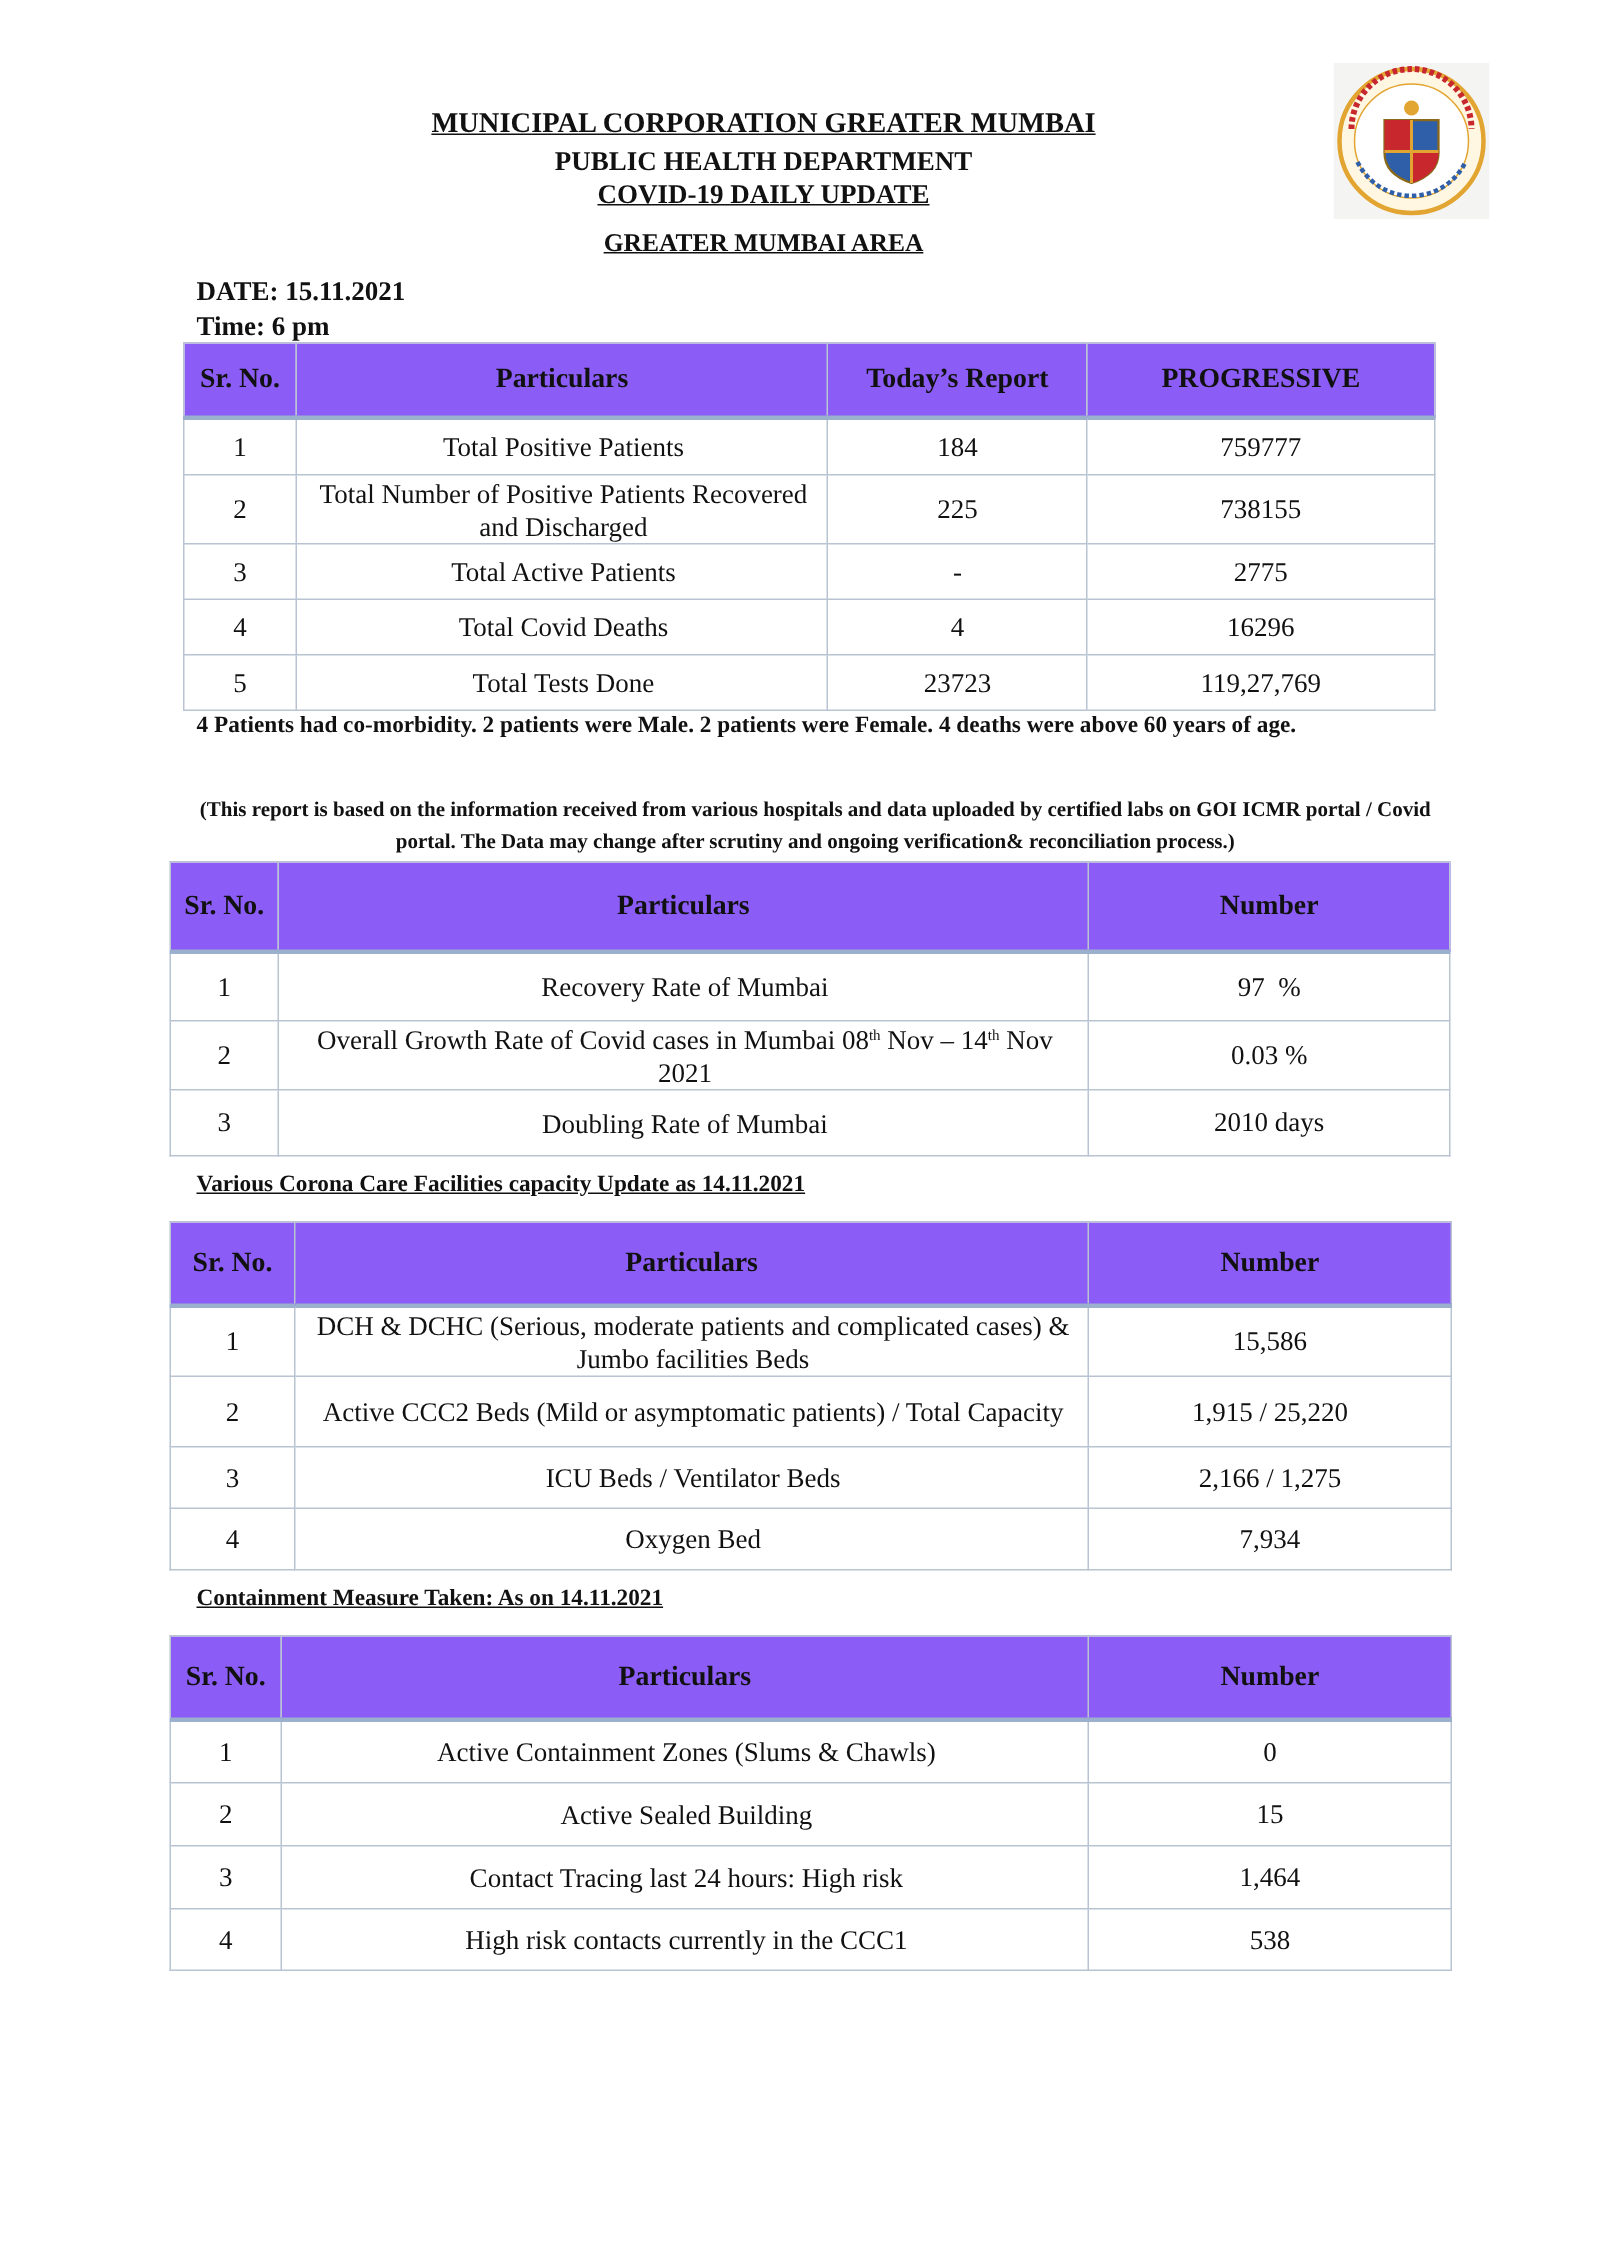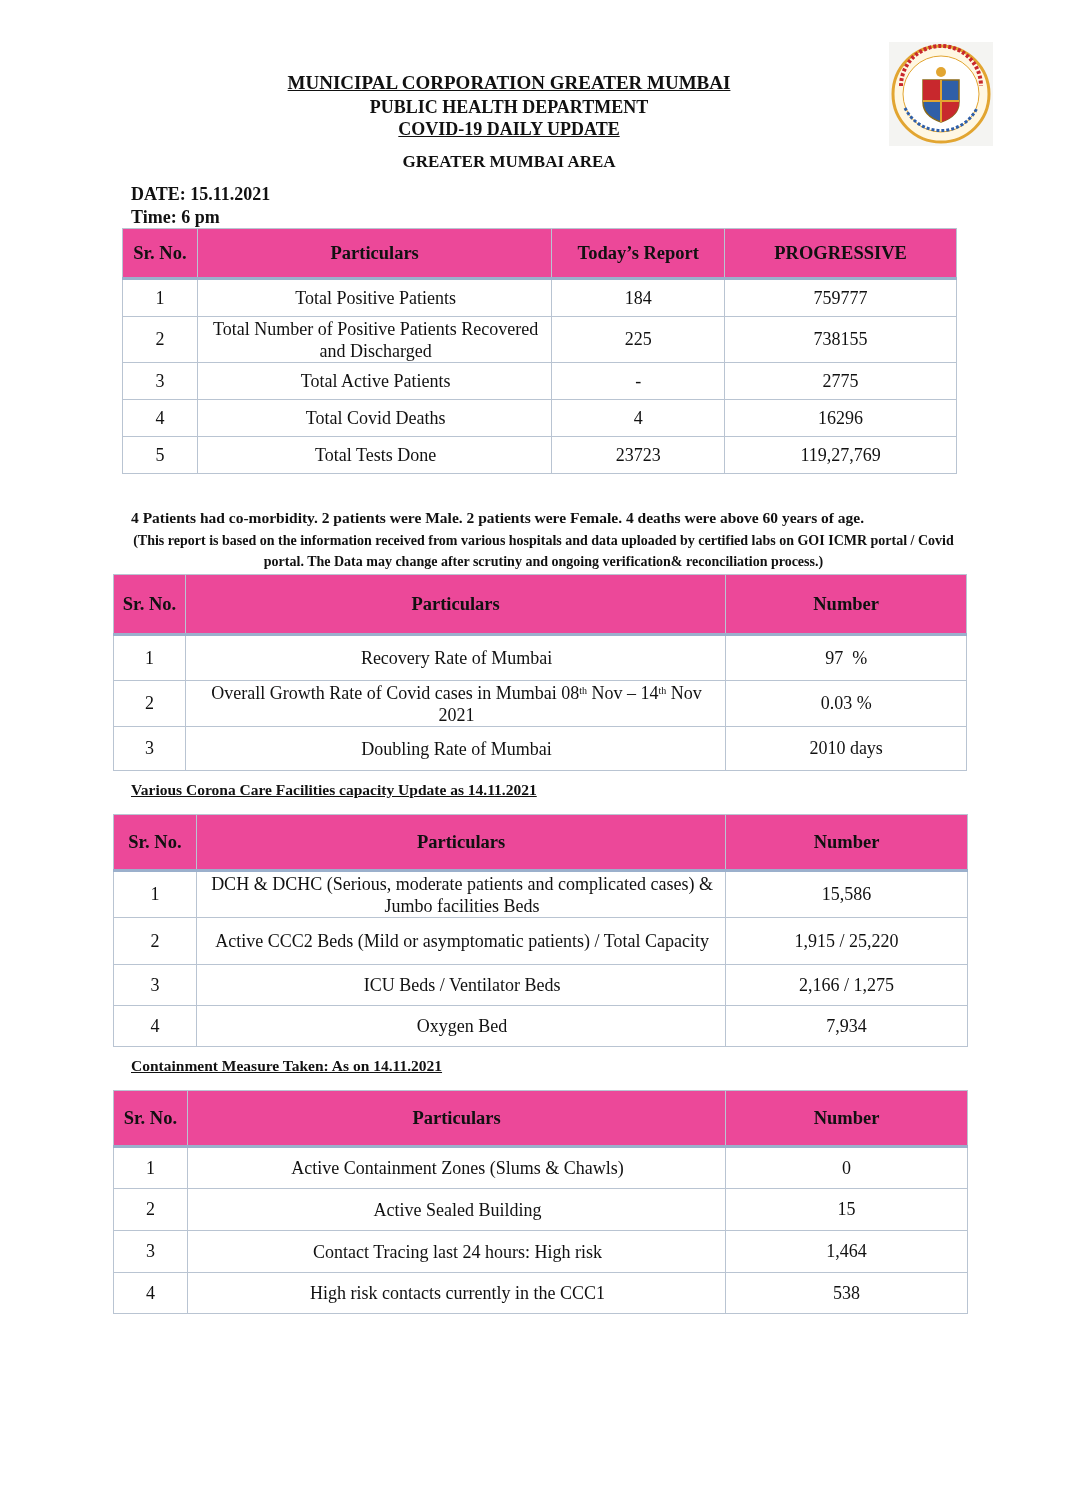--- a/index.html
+++ b/index.html
@@ -2,26 +2,26 @@
 <html><head>
 <meta charset="utf-8">
 <style>
   html, body { margin:0; padding:0; background:#ffffff; }
   body { width:1080px; height:1509px; position:relative; font-family:"Liberation Serif","DejaVu Serif",serif; color:#111; overflow:hidden; }
   .abs { position:absolute; }
   .h-title { left:0; width:1018px; text-align:center; font-weight:bold; }
   .t1 { top:72px; font-size:19px; text-decoration:underline; }
   .t2 { top:97px; font-size:18px; }
   .t3 { top:119px; font-size:18px; text-decoration:underline; }
-  .t4 { top:152px; font-size:17px; }
+  .t4 { top:152px; font-size:17px; text-decoration:underline; }
   .logo { left:889px; top:42px; width:104px; height:104px; }
   .meta { left:131px; font-weight:bold; font-size:18px; }
   table.grid { position:absolute; border-collapse:collapse; font-size:18px; }
   table.grid td, table.grid th { border:1px solid #b9c4d2; padding:0 8px; vertical-align:middle; }
-  table.grid th { background:#ec4899; font-weight:bold; font-size:18.5px; text-align:center; line-height:22px; border-bottom:3px solid #9bb0cc; }
+  table.grid th { background:#8b5cf6; font-weight:bold; font-size:18.5px; text-align:center; line-height:22px; border-bottom:3px solid #9bb0cc; }
   table.grid td.c { text-align:center; }
   table.grid td.l { text-align:center; padding-left:10px; line-height:22px; }
   sup { font-size:10px; vertical-align:top; position:relative; top:-2px; }
   .note { left:131px; width:825px; font-weight:bold; font-size:15.5px; line-height:24px; }
   .note2 { left:131px; width:825px; font-weight:bold; font-size:14px; line-height:21px; }
   .caption { left:131px; font-weight:bold; font-size:15.5px; text-decoration:underline; }
 </style>
 </head>
 <body>
 
@@ -89,21 +89,21 @@
   </tr>
   <tr style="height:37px">
     <td class="c">5</td>
     <td class="l">Total Tests Done</td>
     <td class="c">23723</td>
     <td class="c">119,27,769</td>
   </tr>
 </tbody>
   </table>
 
-<div class="abs note" style="top:506px;">4 Patients had co-morbidity. 2 patients were Male. 2 patients were Female. 4 deaths were above 60 years of age.</div>
+<div class="abs note" style="top:472px;">4 Patients had co-morbidity. 2 patients were Male. 2 patients were Female. 4 deaths were above 60 years of age.</div>
 <div class="abs note2" style="top:530px;text-align:center;">(This report is based on the information received from various hospitals and data uploaded by certified labs on GOI ICMR portal / Covid portal. The Data may change after scrutiny and ongoing verification&amp; reconciliation process.)</div>
 
 <table class="grid" style="left:113px; top:574px; width:854px;">
   <colgroup>
       <col style="width:72px">
       <col style="width:541px">
       <col style="width:241px">
     </colgroup>
   <tbody>
       <tr style="height:60px">

